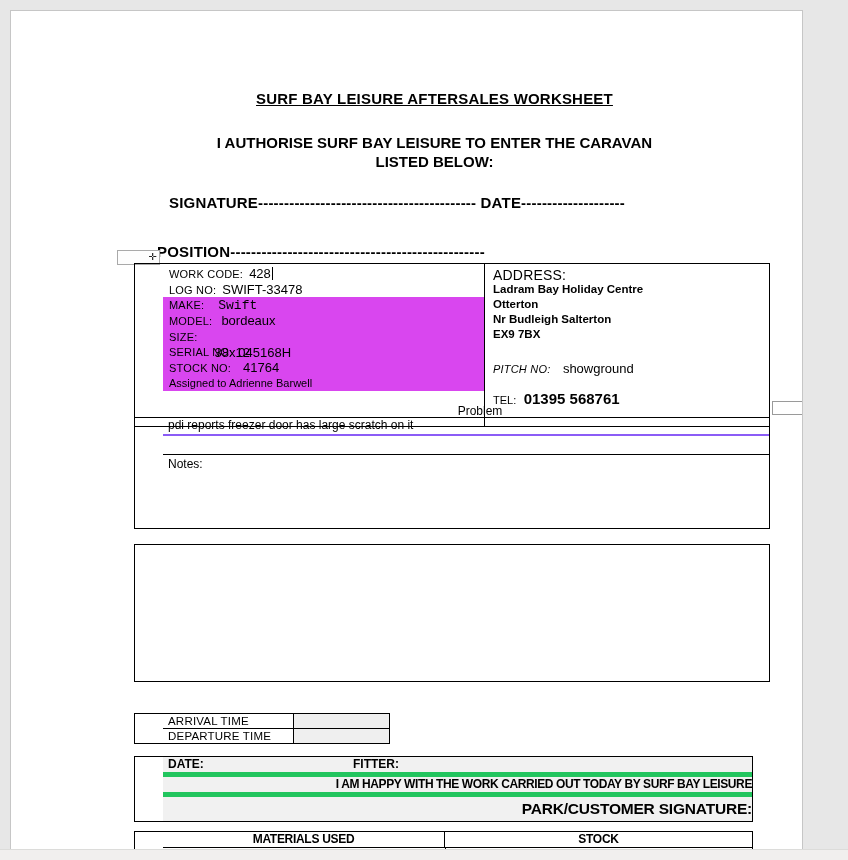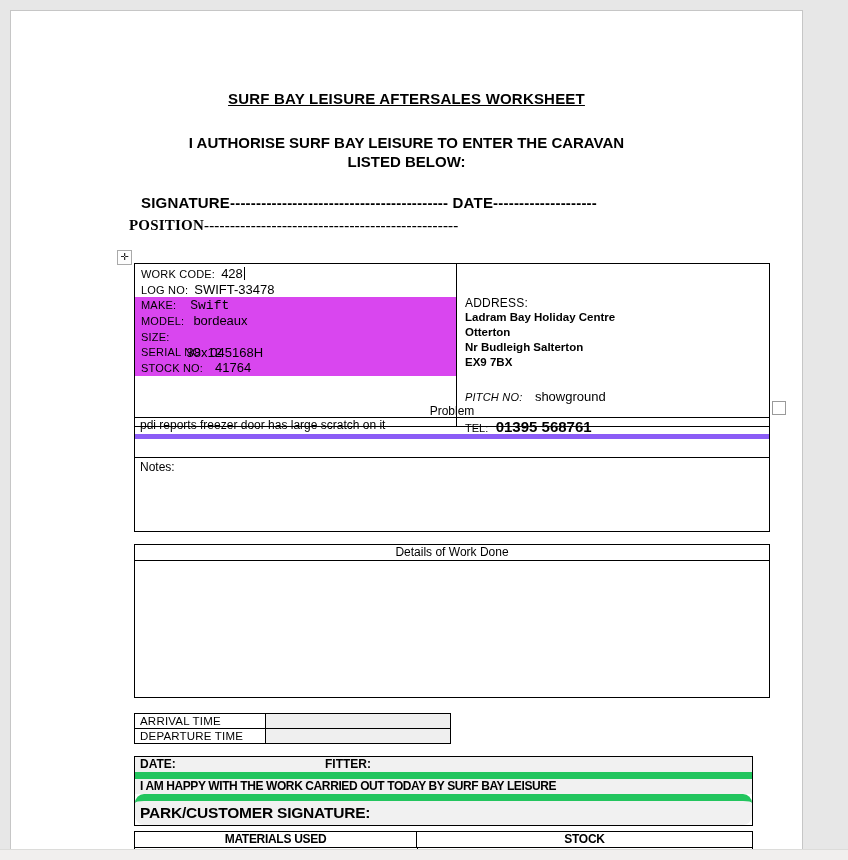--- a/index.html
+++ b/index.html
@@ -11,73 +11,73 @@
     position:relative;
     overflow:hidden;
   }
   .page{
     position:absolute;left:10px;top:10px;
     width:791px;height:839px;
     background:#fff;
     border:1px solid #c6c6c6;
     overflow:hidden;
   }
-  .abs{position:absolute;}
+  .abs{position:absolute;padding-left:28px;}
   
   .doc-title{top:79px;left:0;width:100%;text-align:center;font-size:15px;font-weight:bold;text-decoration:underline;letter-spacing:.2px;}
   .auth{top:122px;left:0;width:100%;text-align:center;font-size:15px;font-weight:bold;line-height:19px;}
   .sig-line{top:183px;left:130px;font-size:15px;font-weight:bold;letter-spacing:.2px;}
-  .pos-line{top:206px;left:118px;font-size:15px;font-weight:bold;letter-spacing:.2px;font-family:Liberation Serif, serif;}
+  .pos-line{top:232px;left:118px;font-size:15px;font-weight:bold;letter-spacing:.2px;}
   
   .move-handle{top:239px;left:106px;width:13px;height:13px;border:1px solid #a9a9a9;background:#fdfdfd;
     font-size:10px;line-height:12px;text-align:center;color:#222;cursor:move;}
   .resize-handle{top:390px;left:761px;width:12px;height:12px;border:1px solid #9a9a9a;background:#fff;}
   
   .t1{top:252px;left:123px;width:636px;height:164px;border:1px solid #000;display:flex;box-sizing:border-box;}
   .t1-left{width:322px;border-right:1px solid #000;box-sizing:border-box;padding-top:2px;}
   .t1-right{flex:1;box-sizing:border-box;padding:4px 8px 0 8px;}
   .crow{height:15.7px;display:flex;align-items:center;padding-left:6px;white-space:nowrap;}
   .crow .lbl{font-size:11px;letter-spacing:.2px;}
   .crow .val{font-size:13px;margin-left:6px;}
   .shade{background:#d946ef;}
   .assigned{font-size:11px;padding:1px 0 2px 6px;}
   .caret{display:inline-block;width:1px;height:13px;background:#000;vertical-align:-2px;margin-left:1px;}
-  .addr-label{font-size:12px;letter-spacing:.2px;line-height:14px;margin-top:28px;}
+  .addr-label{font-size:14px;letter-spacing:.2px;line-height:14px;}
   .addr-line{font-size:11.5px;font-weight:bold;line-height:15px;}
   .pitch-row{margin-top:17px;white-space:nowrap;}
   .pitch-row .lbl{font-size:11px;letter-spacing:.2px;font-style:italic;}
   .pitch-row .val{font-size:13px;margin-left:8px;}
   .tel-row{margin-top:13px;white-space:nowrap;}
   .tel-row .lbl{font-size:11px;}
   .tel-row .val{font-size:15px;font-weight:bold;margin-left:3px;}
   
   .problem-label{top:393px;left:123px;width:636px;text-align:center;font-size:12px;}
   .t2{top:406px;left:123px;width:636px;border:1px solid #000;box-sizing:border-box;}
-  .t2-row1{height:16px;border-bottom:5px solid #8b5cf6;font-size:12px;padding-left:5px;line-height:15px;}
+  .t2-row1{height:16px;border-bottom:2px solid #8b5cf6;font-size:12px;padding-left:5px;line-height:15px;}
   .t2-row2{height:18px;border-bottom:1px solid #000;}
   .t2-row3{height:71px;font-size:12px;padding:2px 0 0 5px;}
   
   .t3{top:533px;left:123px;width:636px;border:1px solid #000;box-sizing:border-box;}
   .t3-head{height:15px;border-bottom:1px solid #000;text-align:center;font-size:12px;line-height:15px;}
   .t3-body{height:136px;}
   
-  .t4{top:702px;left:123px;width:317px;border:1px solid #000;box-sizing:border-box;}
+  .t4{top:702px;left:123px;width:256px;border:1px solid #000;box-sizing:border-box;}
   .t4 .row{display:flex;height:14px;}
   .t4 .row + .row{border-top:1px solid #000;}
   .t4 .c1{width:131px;border-right:1px solid #000;font-size:11.5px;letter-spacing:.2px;padding-left:5px;line-height:14px;box-sizing:border-box;}
   .t4 .c2{flex:1;background:#efefef;}
   
   .t5{top:745px;left:123px;width:619px;border:1px solid #000;box-sizing:border-box;}
   .t5 .r{background:#f1f1f1;position:relative;}
-  .t5 .r + .r{border-top:7px solid #22c55e;}
+  .t5 .r + .r{border-top:5px solid #22c55e;text-align:right;}
   .t5 .r1{height:15px;font-size:12px;font-weight:bold;line-height:15px;}
   .t5 .r1 .date{padding-left:5px;}
   .t5 .r1 .fitter{position:absolute;left:190px;top:0;}
   .t5 .r2{height:15px;font-size:12px;font-weight:bold;line-height:15px;padding-left:5px;letter-spacing:-.4px;white-space:nowrap;}
-  .t5 .r3{height:24px;font-size:15.5px;font-weight:bold;line-height:24px;padding-left:5px;letter-spacing:-.2px;border-radius:9px;}
+  .t5 .r3{height:24px;font-size:15.5px;font-weight:bold;line-height:24px;padding-left:5px;letter-spacing:-.2px;}
   
   .t6{top:820px;left:123px;width:619px;border:1px solid #000;box-sizing:border-box;}
   .t6 .hrow{display:flex;height:15px;border-bottom:1px solid #000;}
   .t6 .hrow div{font-size:12px;font-weight:bold;text-align:center;line-height:15px;letter-spacing:-.3px;box-sizing:border-box;}
   .t6 .hc1{width:282px;border-right:1px solid #000;}
   .t6 .hc2{flex:1;}
   .t6 .srow{display:flex;height:8px;}
   .t6 .sc1{width:282px;border-right:1px solid #000;}
   .t6 .sc2{flex:1;}
   
@@ -127,20 +127,21 @@
           <span class="val" style="margin-left:17px;margin-top:32px;">38x12</span>
         </div>
         <div class="crow">
           <span class="lbl">SERIAL NO:</span>
           <span class="val">045168H</span>
         </div>
         <div class="crow">
           <span class="lbl">STOCK NO:</span>
           <span class="val" style="margin-left:12px;">41764</span>
         </div>
+        <div class="assigned">Assigned to Adrienne Barwell</div>
       </div>
     </div>
     <div class="t1-right">
       <div class="addr-label">ADDRESS:</div>
       <div class="addr-line">Ladram Bay Holiday Centre</div>
       <div class="addr-line">Otterton</div>
       <div class="addr-line">Nr Budleigh Salterton</div>
       <div class="addr-line">EX9 7BX</div>
       <div class="pitch-row">
         <span class="lbl">PITCH NO:</span>
@@ -157,21 +158,20 @@
 
   <div class="abs t2">
     <div class="t2-row1">pdi reports freezer door has large scratch on it</div>
     <div class="t2-row2"></div>
     <div class="t2-row3">
       <span>Notes:</span>
     </div>
   </div>
 
   <div class="abs t3">
-    <div class="t3-head">Details of Work Done</div>
     <div class="t3-body"></div>
   </div>
 
   <div class="abs t4">
     <div class="row">
       <div class="c1">ARRIVAL TIME</div>
       <div class="c2"></div>
     </div>
     <div class="row">
       <div class="c1">DEPARTURE TIME</div>

